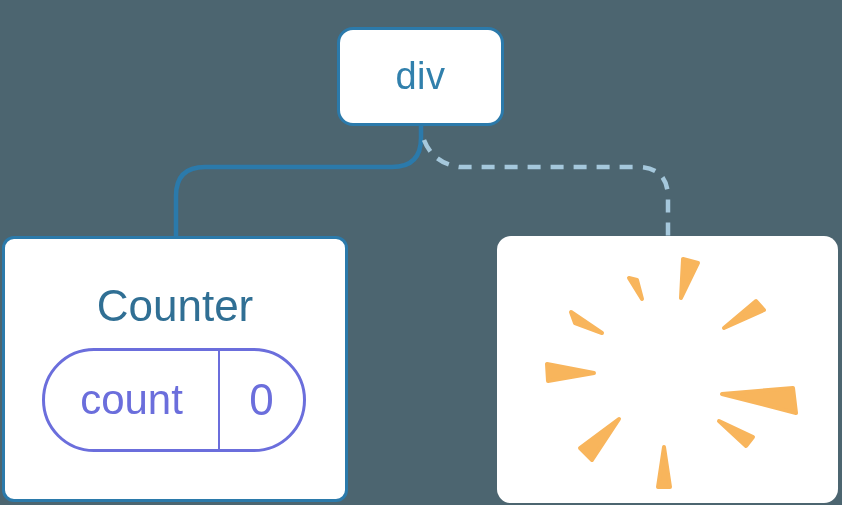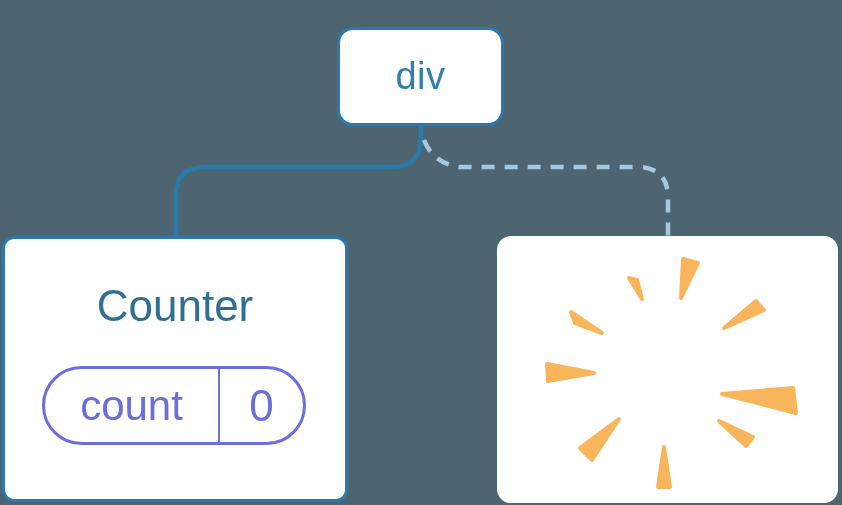--- a/index.html
+++ b/index.html
@@ -64,22 +64,22 @@
   }
   #counter-node .component-title {
     margin-top: 42px;
     text-align: center;
     color: var(--component-title, #306f94);
     font-size: 44px;
     font-weight: 500;
   }
   .state-pill {
     position: absolute;
-    left: 37px; top: 127px;
-    width: 264px; height: 79px;
+    left: 37px; top: 109px;
+    width: 264px; height: 104px;
     border: 3px solid var(--state-accent, #6b6edc);
     border-radius: 52px;
     box-sizing: border-box;
     display: flex;
     align-items: stretch;
     overflow: hidden;
     color: var(--state-accent, #6b6edc);
   }
   .state-pill .state-key {
     width: 173px;

